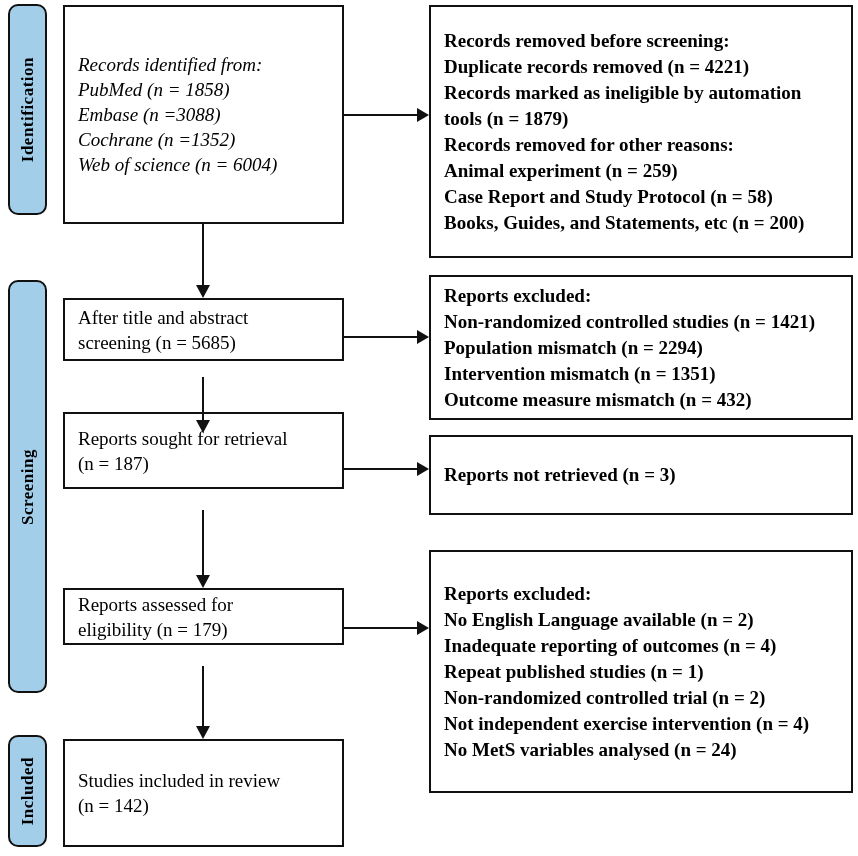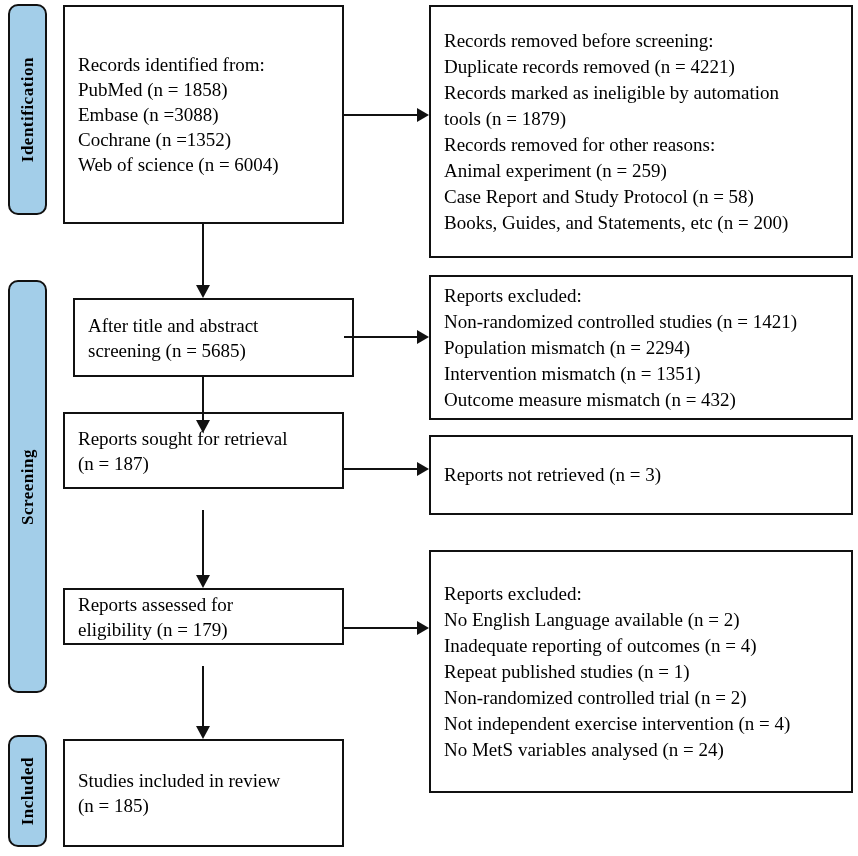--- a/index.html
+++ b/index.html
@@ -49,24 +49,24 @@
     align-items: center;
   }
   .flow-box .box-text {
     white-space: pre-line;
     font-size: 19px;
     line-height: 25px;
     padding: 4px 8px 4px 13px;
   }
   .main-col  { left: 63px;  width: 281px; }
   .side-col  { left: 429px; width: 424px; }
-  .side-col .box-text { line-height: 26px; }
+  .side-col .box-text { line-height: 26px; font-weight: bold; }
 
-  #box-records-identified { top: 5px;   height: 219px; }
-  #box-title-abstract     { top: 298px; height: 79px; margin-left: 10px; }
+  #box-records-identified { top: 5px;   height: 219px; font-style: italic; }
+  #box-title-abstract     { top: 298px; height: 63px; }
   #box-sought-retrieval   { top: 412px; height: 77px; }
   #box-assessed           { top: 588px; height: 57px; }
   #box-included-review    { top: 739px; height: 108px; }
 
   #box-removed-before     { top: 5px;   height: 253px; }
   #box-excluded-screening { top: 275px; height: 145px; }
   #box-not-retrieved      { top: 435px; height: 80px; }
   #box-excluded-eligibility { top: 550px; height: 243px; }
 
   
@@ -129,21 +129,21 @@
   <div class="flow-box main-col" id="box-sought-retrieval">
     <div class="box-text">Reports sought for retrieval
 (n = 187)</div>
   </div>
   <div class="flow-box main-col" id="box-assessed">
     <div class="box-text">Reports assessed for
 eligibility (n = 179)</div>
   </div>
   <div class="flow-box main-col" id="box-included-review">
     <div class="box-text">Studies included in review
-(n = 185)</div>
+(n = 142)</div>
   </div>
 
   <div class="flow-box side-col" id="box-removed-before">
     <div class="box-text">Records removed before screening:
 Duplicate records removed (n = 4221)
 Records marked as ineligible by automation
 tools (n = 1879)
 Records removed for other reasons:
 Animal experiment (n = 259)
 Case Report and Study Protocol (n = 58)

